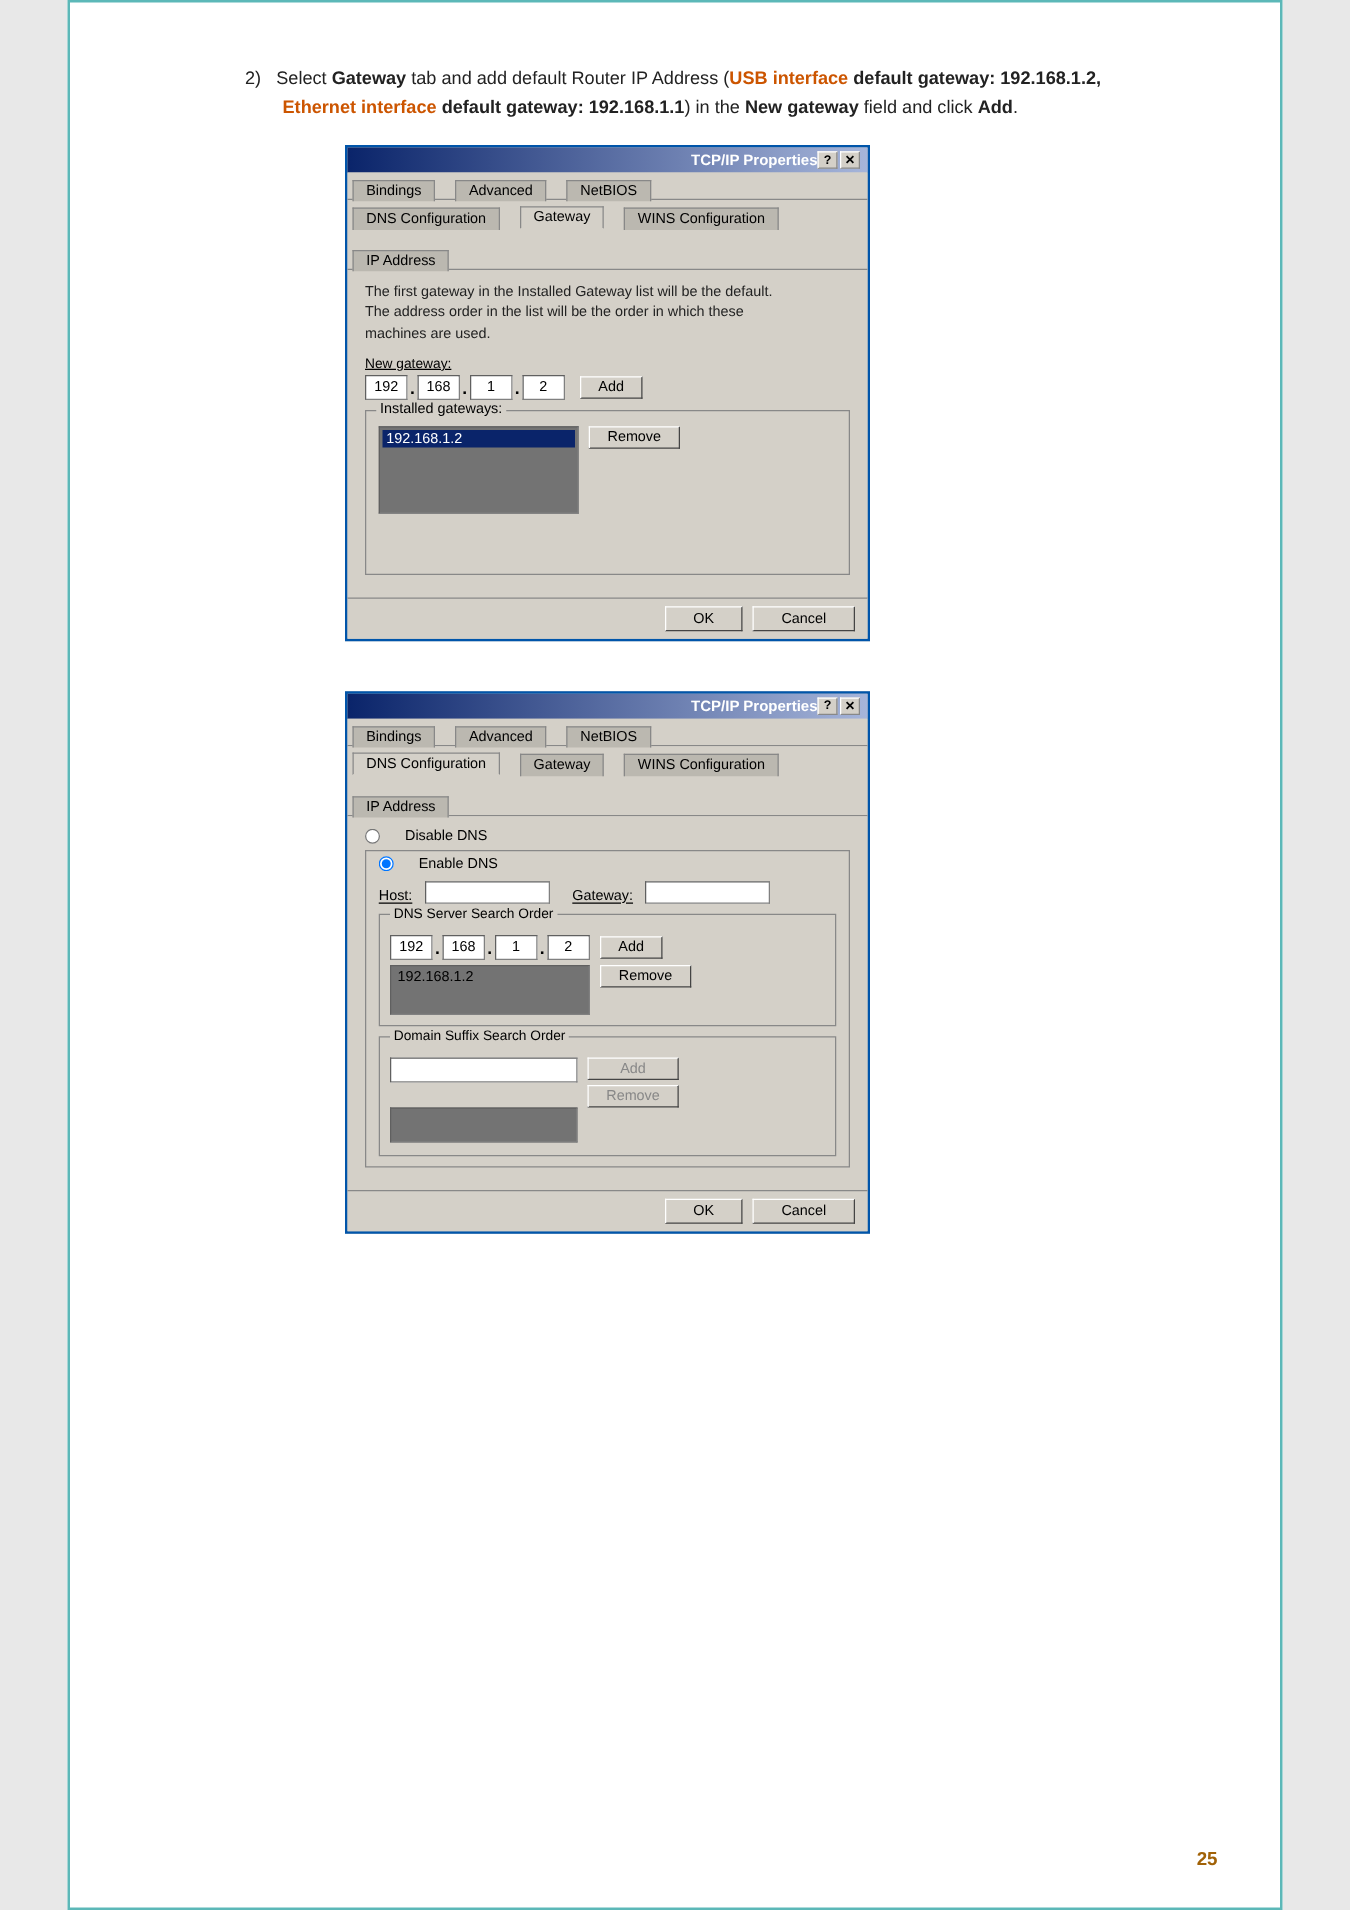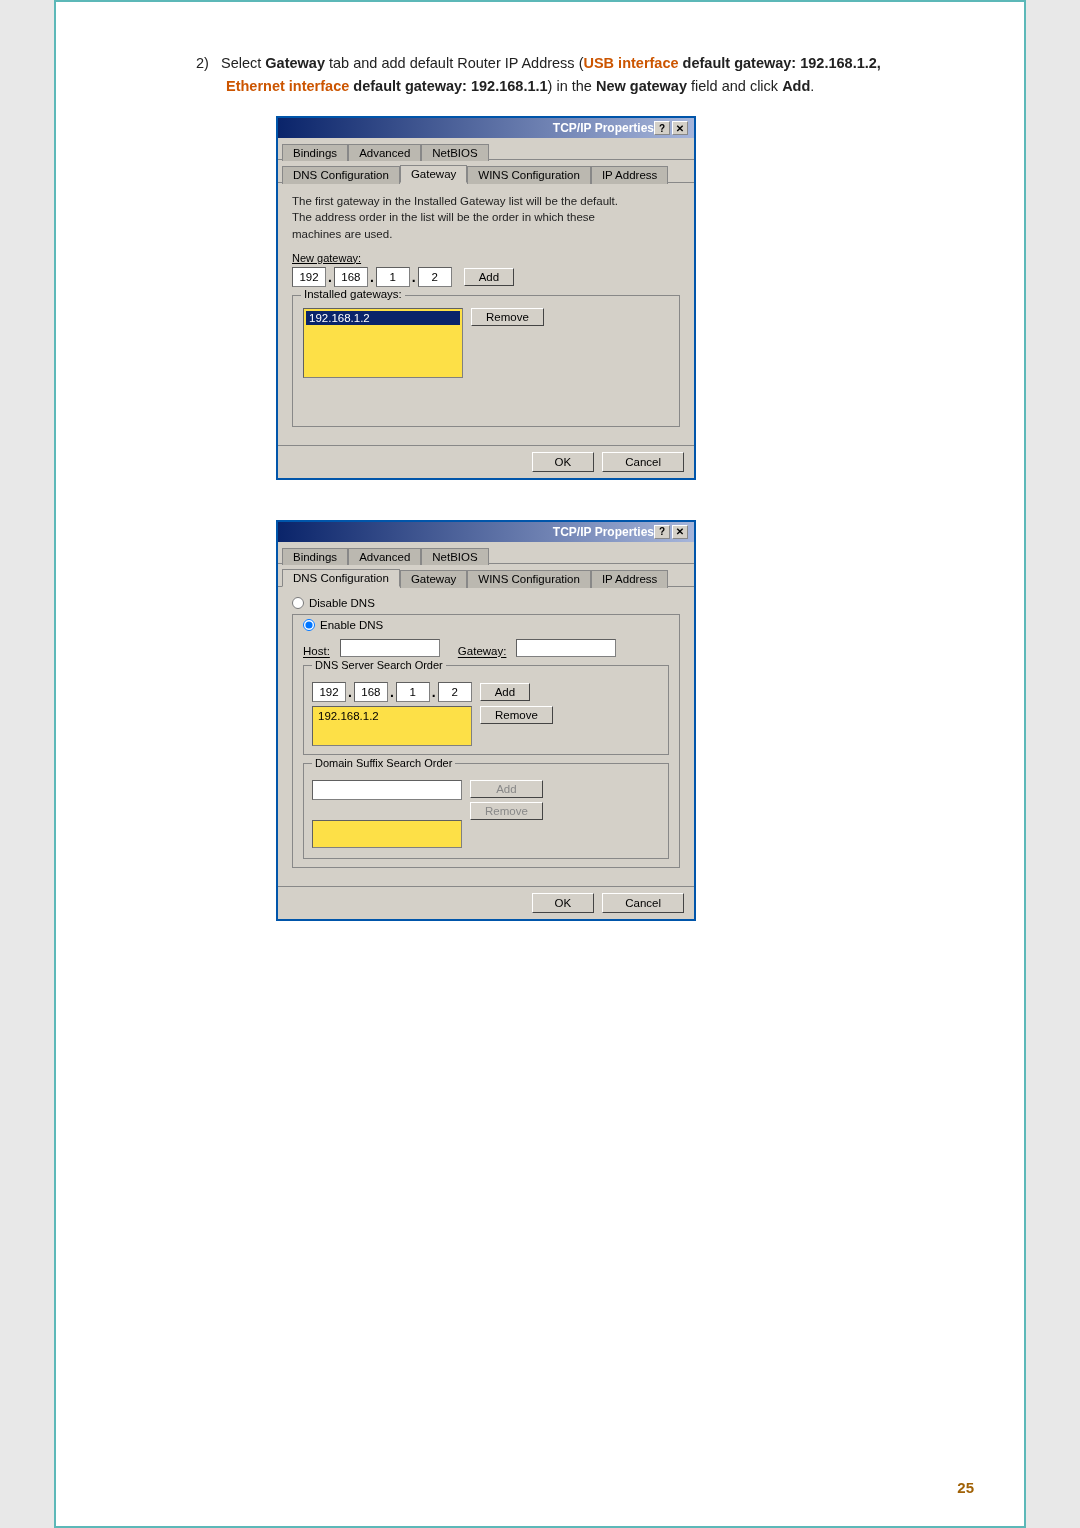--- a/index.html
+++ b/index.html
@@ -85,21 +85,21 @@
       cursor: pointer;
       color: #000;
       font-weight: bold;
     }
     .dialog-tabs {
       display: flex;
       flex-wrap: wrap;
       background: #d4d0c8;
       padding: 4px 4px 0 4px;
       border-bottom: 1px solid #888;
-      gap: 0;
+      gap: 16px;
     }
     .tab {
       padding: 2px 10px;
       background: #d4d0c8;
       border: 1px solid #888;
       border-bottom: none;
       font-size: 11.5px;
       cursor: pointer;
       position: relative;
       top: 1px;
@@ -172,21 +172,21 @@
       padding: 2px 14px;
       font-size: 11.5px;
       cursor: pointer;
       font-family: Arial, sans-serif;
       margin-left: 8px;
     }
     .win-button-gray {
       color: #888;
     }
     .listbox {
-      background: #fde047;
+      background: #737373;
       border: 1px solid #808080;
       border-top-color: #606060;
       border-left-color: #606060;
       width: 160px;
       height: 70px;
       font-size: 11.5px;
       padding: 2px;
       overflow-y: auto;
     }
     .listbox-item {
@@ -227,21 +227,21 @@
       border-right-color: #444;
       padding: 3px 22px;
       font-size: 11.5px;
       cursor: pointer;
       font-family: Arial, sans-serif;
       min-width: 60px;
     }
     .radio-row {
       display: flex;
       align-items: center;
-      gap: 5px;
+      gap: 20px;
       margin-bottom: 5px;
       font-size: 11.5px;
     }
     .radio-input {
       width: 12px;
       height: 12px;
     }
     .host-domain-row {
       display: flex;
       align-items: flex-end;

